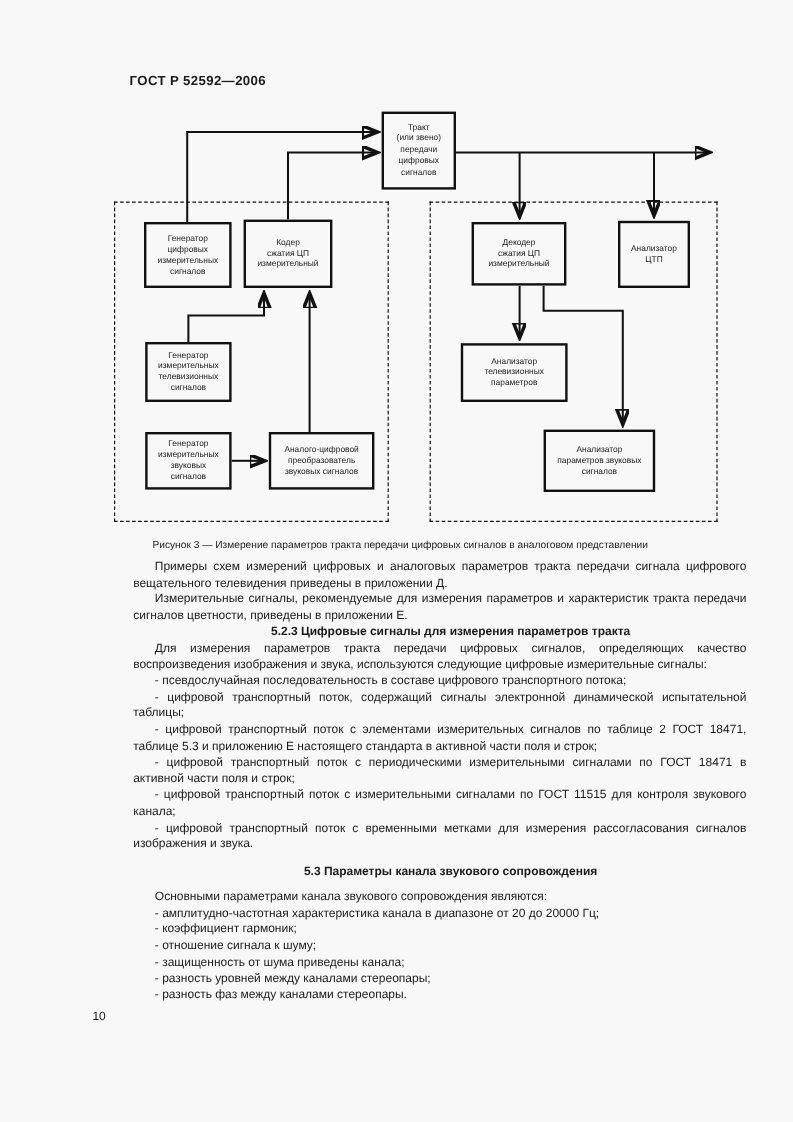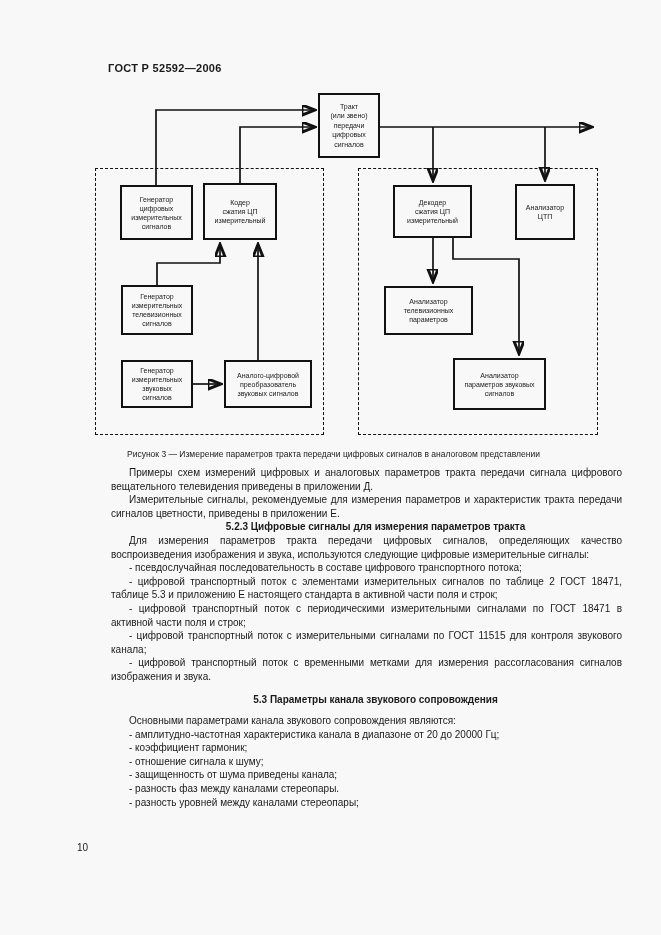--- a/index.html
+++ b/index.html
@@ -116,27 +116,28 @@
 </div>
 
 <div class="caption">Рисунок 3 — Измерение параметров тракта передачи цифровых сигналов в аналоговом представлении</div>
 
 <div class="body">
   <p>Примеры схем измерений цифровых и аналоговых параметров тракта передачи сигнала цифрового вещательного телевидения приведены в приложении Д.</p>
   <p>Измерительные сигналы, рекомендуемые для измерения параметров и характеристик тракта передачи сигналов цветности, приведены в приложении Е.</p>
   <p class="h">5.2.3 Цифровые сигналы для измерения параметров тракта</p>
   <p>Для измерения параметров тракта передачи цифровых сигналов, определяющих качество воспроизведения изображения и звука, используются следующие цифровые измерительные сигналы:</p>
   <p>- псевдослучайная последовательность в составе цифрового транспортного потока;</p>
+  <p>- цифровой транспортный поток, содержащий сигналы электронной динамической испытательной таблицы;</p>
   <p>- цифровой транспортный поток с элементами измерительных сигналов по таблице 2 ГОСТ 18471, таблице 5.3 и приложению Е настоящего стандарта в активной части поля и строк;</p>
   <p>- цифровой транспортный поток с периодическими измерительными сигналами по ГОСТ 18471 в активной части поля и строк;</p>
   <p>- цифровой транспортный поток с измерительными сигналами по ГОСТ 11515 для контроля звукового канала;</p>
   <p>- цифровой транспортный поток с временными метками для измерения рассогласования сигналов изображения и звука.</p>
   <p class="h h1">5.3 Параметры канала звукового сопровождения</p>
   <p>Основными параметрами канала звукового сопровождения являются:</p>
   <p>- амплитудно-частотная характеристика канала в диапазоне от 20 до 20000 Гц;</p>
   <p>- коэффициент гармоник;</p>
   <p>- отношение сигнала к шуму;</p>
   <p>- защищенность от шума приведены канала;</p>
+  <p>- разность уровней между каналами стереопары;</p>
   <p>- разность фаз между каналами стереопары.</p>
-  <p>- разность уровней между каналами стереопары;</p>
 </div>
 
 <div class="pgnum">10</div>
 
 </body></html>

